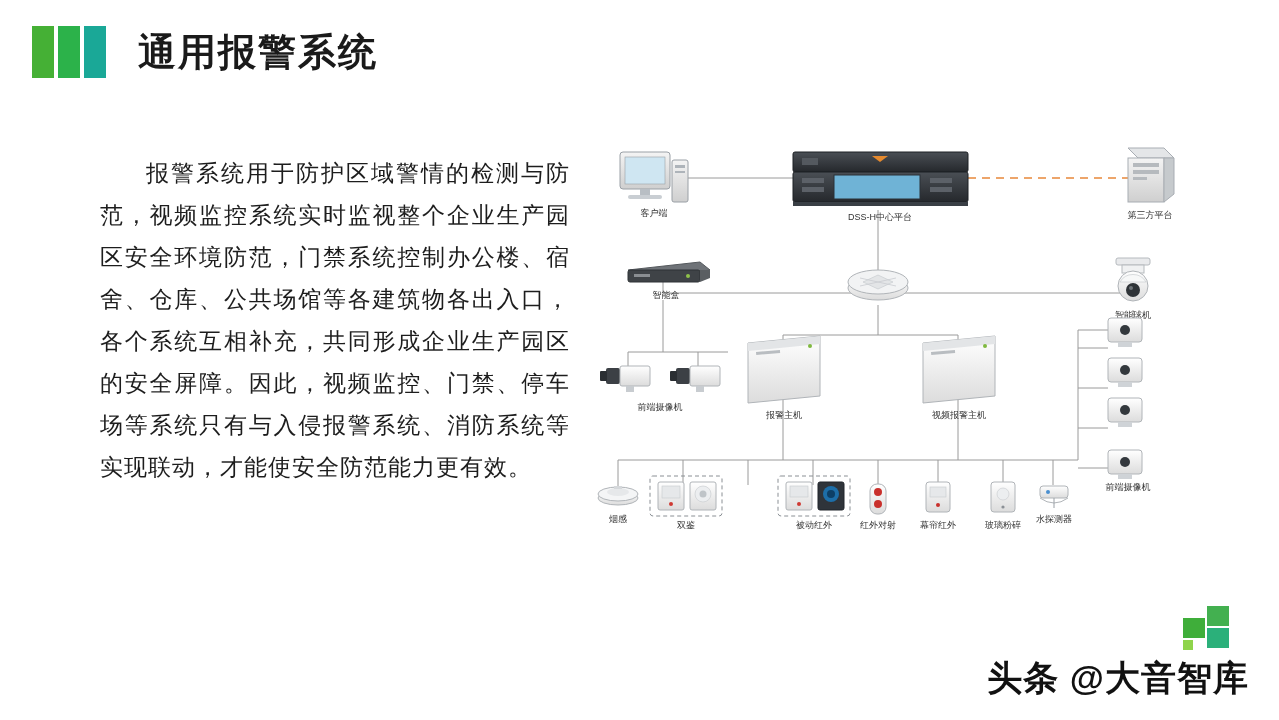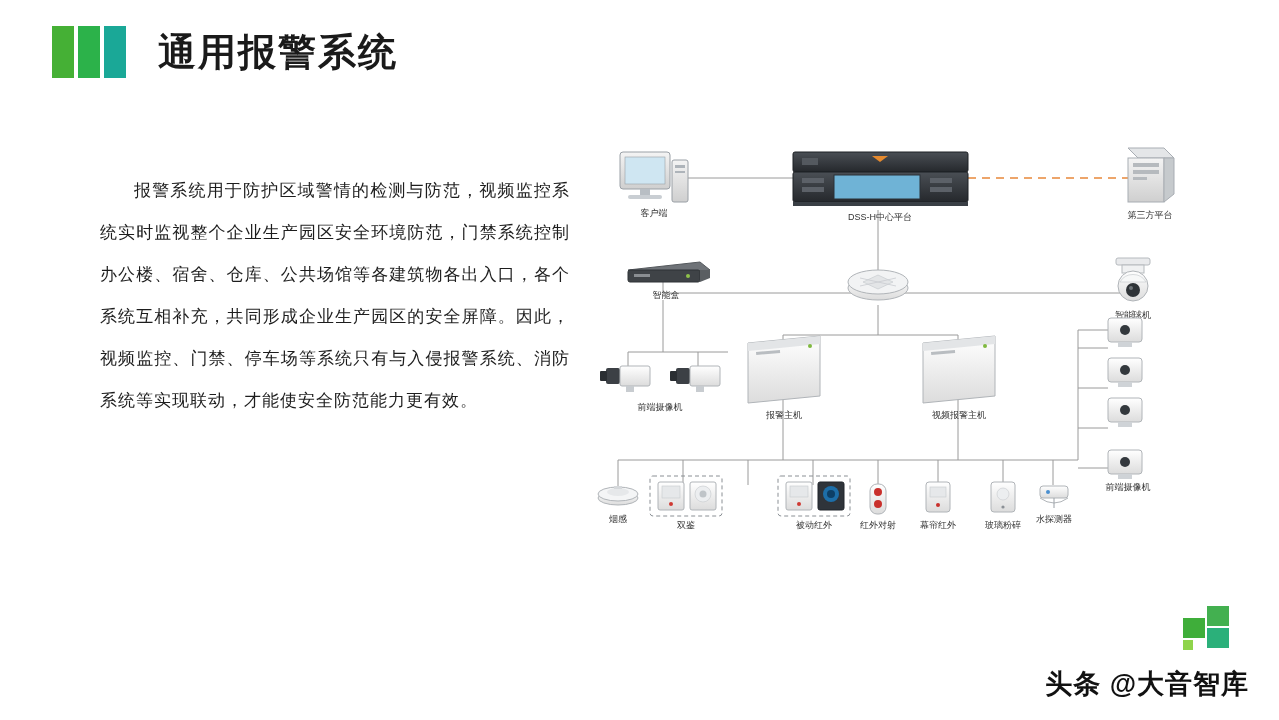--- a/index.html
+++ b/index.html
@@ -12,21 +12,21 @@
     background: #ffffff;
     font-family: "Liberation Sans", sans-serif;
     overflow: hidden;
     position: relative;
   }
 
   
   .header {
     position: absolute;
     top: 22px;
-    left: 52px;
+    left: 32px;
     display: flex;
     align-items: center;
     height: 60px;
   }
   .logo-bars {
     display: flex;
     align-items: flex-start;
     height: 52px;
     margin-right: 28px;
   }
@@ -43,23 +43,23 @@
     font-weight: bold;
     color: #1a1a1a;
     letter-spacing: 2px;
     white-space: nowrap;
   }
 
   
   .body-text {
     position: absolute;
     left: 100px;
-    top: 170px;
+    top: 152px;
     width: 470px;
-    font-size: 17px;
+    font-size: 23px;
     line-height: 42px;
     color: #1d1d1d;
     text-align: justify;
     text-indent: 2em;
     letter-spacing: 1px;
   }
 
   
   .diagram {
     position: absolute;
@@ -94,21 +94,21 @@
   }
   .brand-squares i {
     position: absolute;
     display: block;
   }
   .sq1 { left: 0;    top: 12px; width: 22px; height: 20px; background: #3fae3a; }
   .sq2 { left: 24px; top: 0;    width: 22px; height: 20px; background: #43b050; }
   .sq3 { left: 24px; top: 22px; width: 22px; height: 20px; background: #2bb07a; }
   .sq4 { left: 0;    top: 34px; width: 10px; height: 10px; background: #8fd44b; }
   .brand-text {
-    font-size: 27px;
+    font-size: 35px;
     font-weight: bold;
     color: #111111;
     letter-spacing: 1px;
     white-space: nowrap;
   }
 </style>
 </head>
 <body>
 
 <div class="header">

